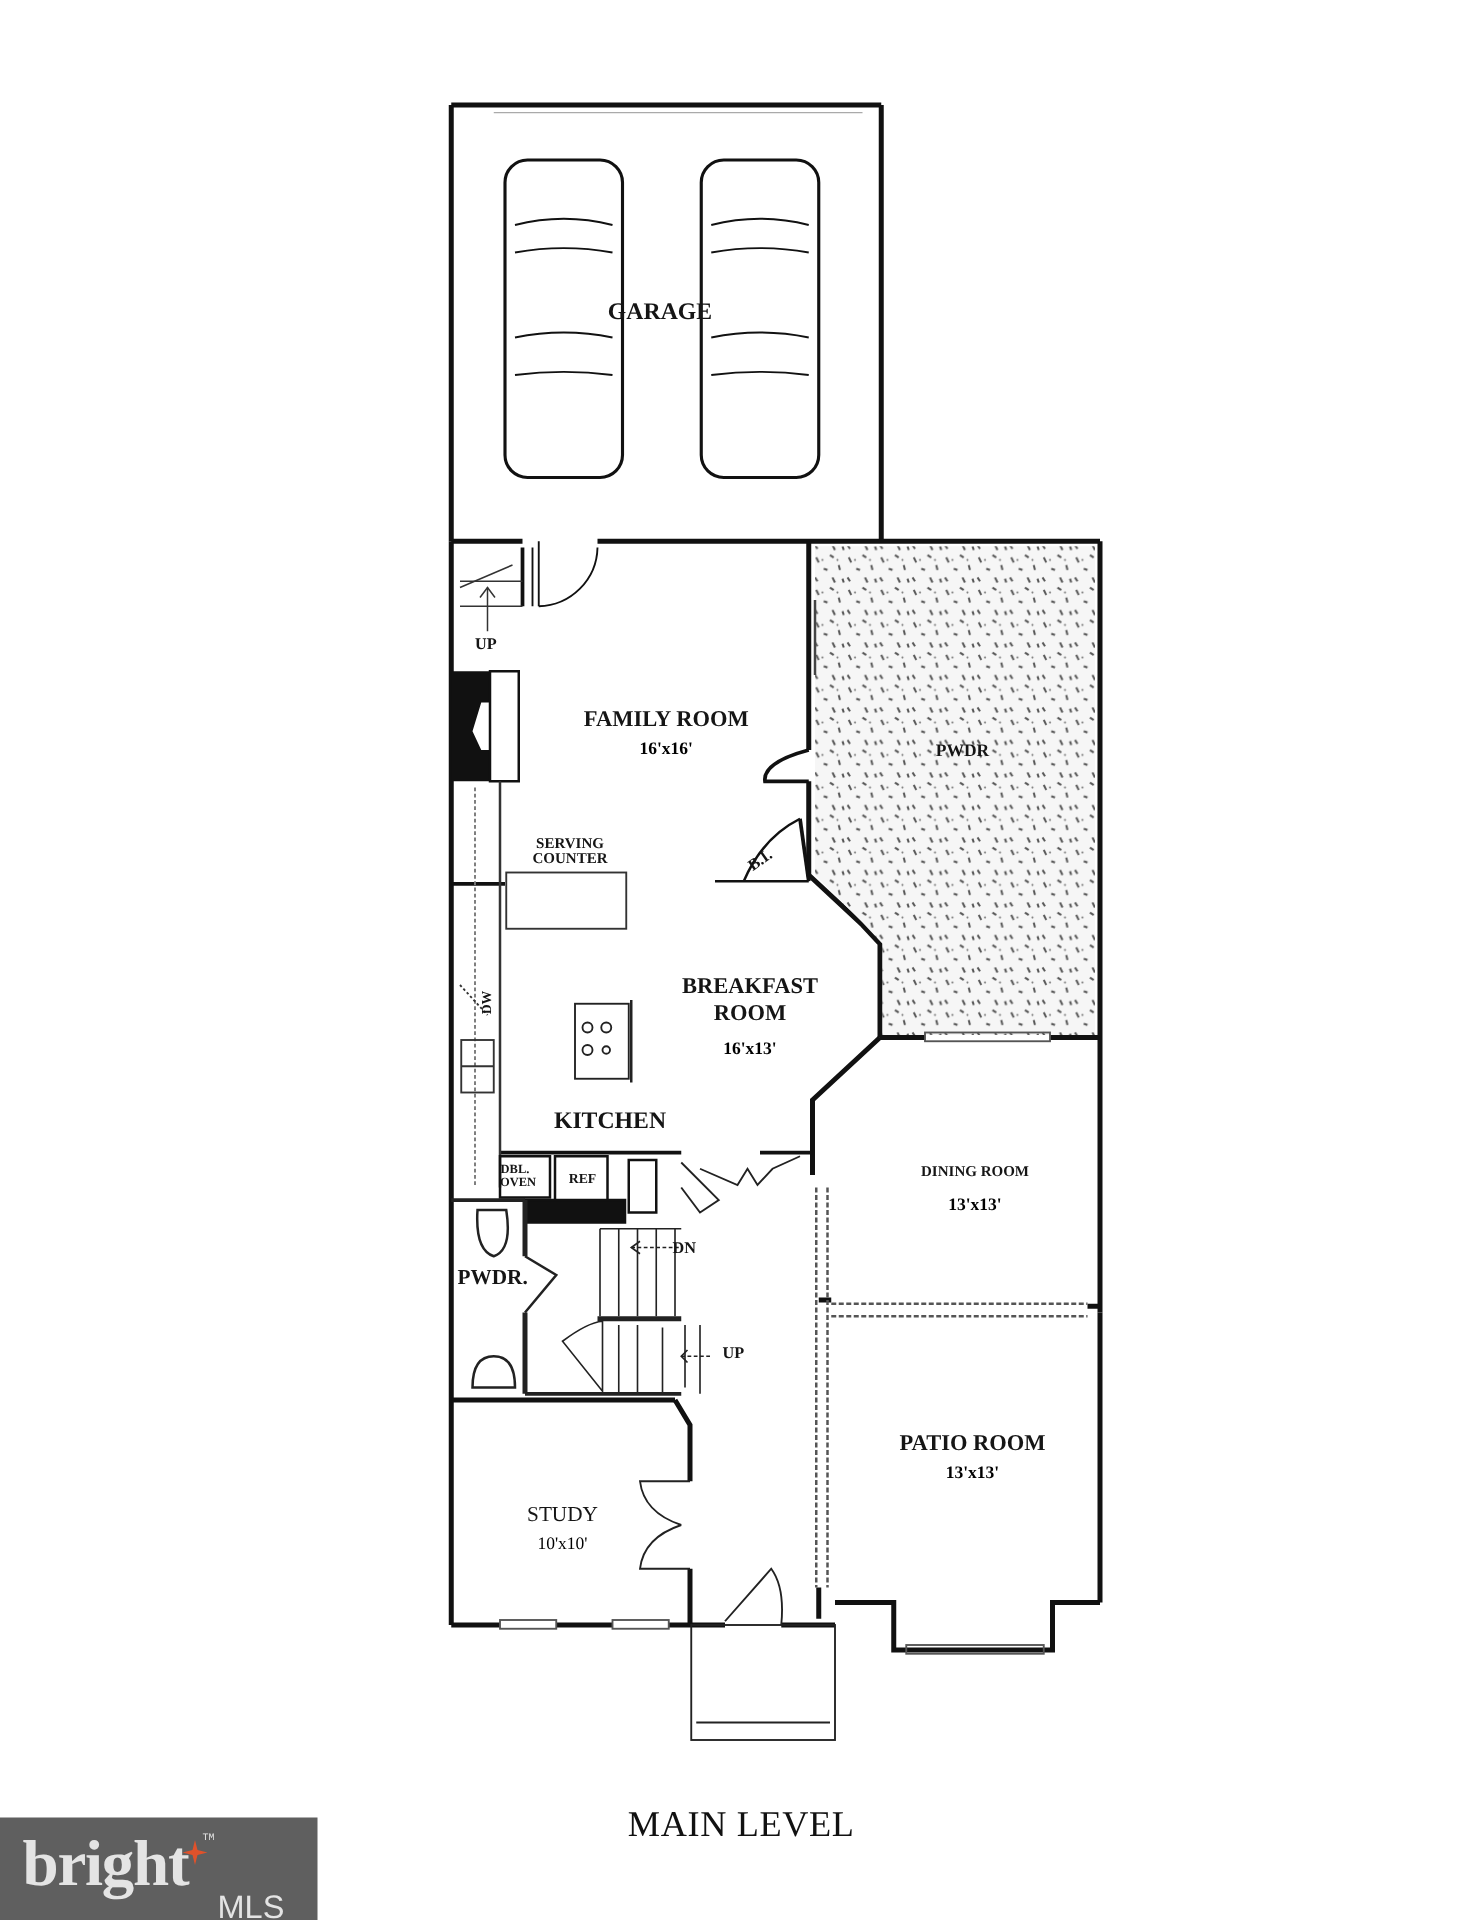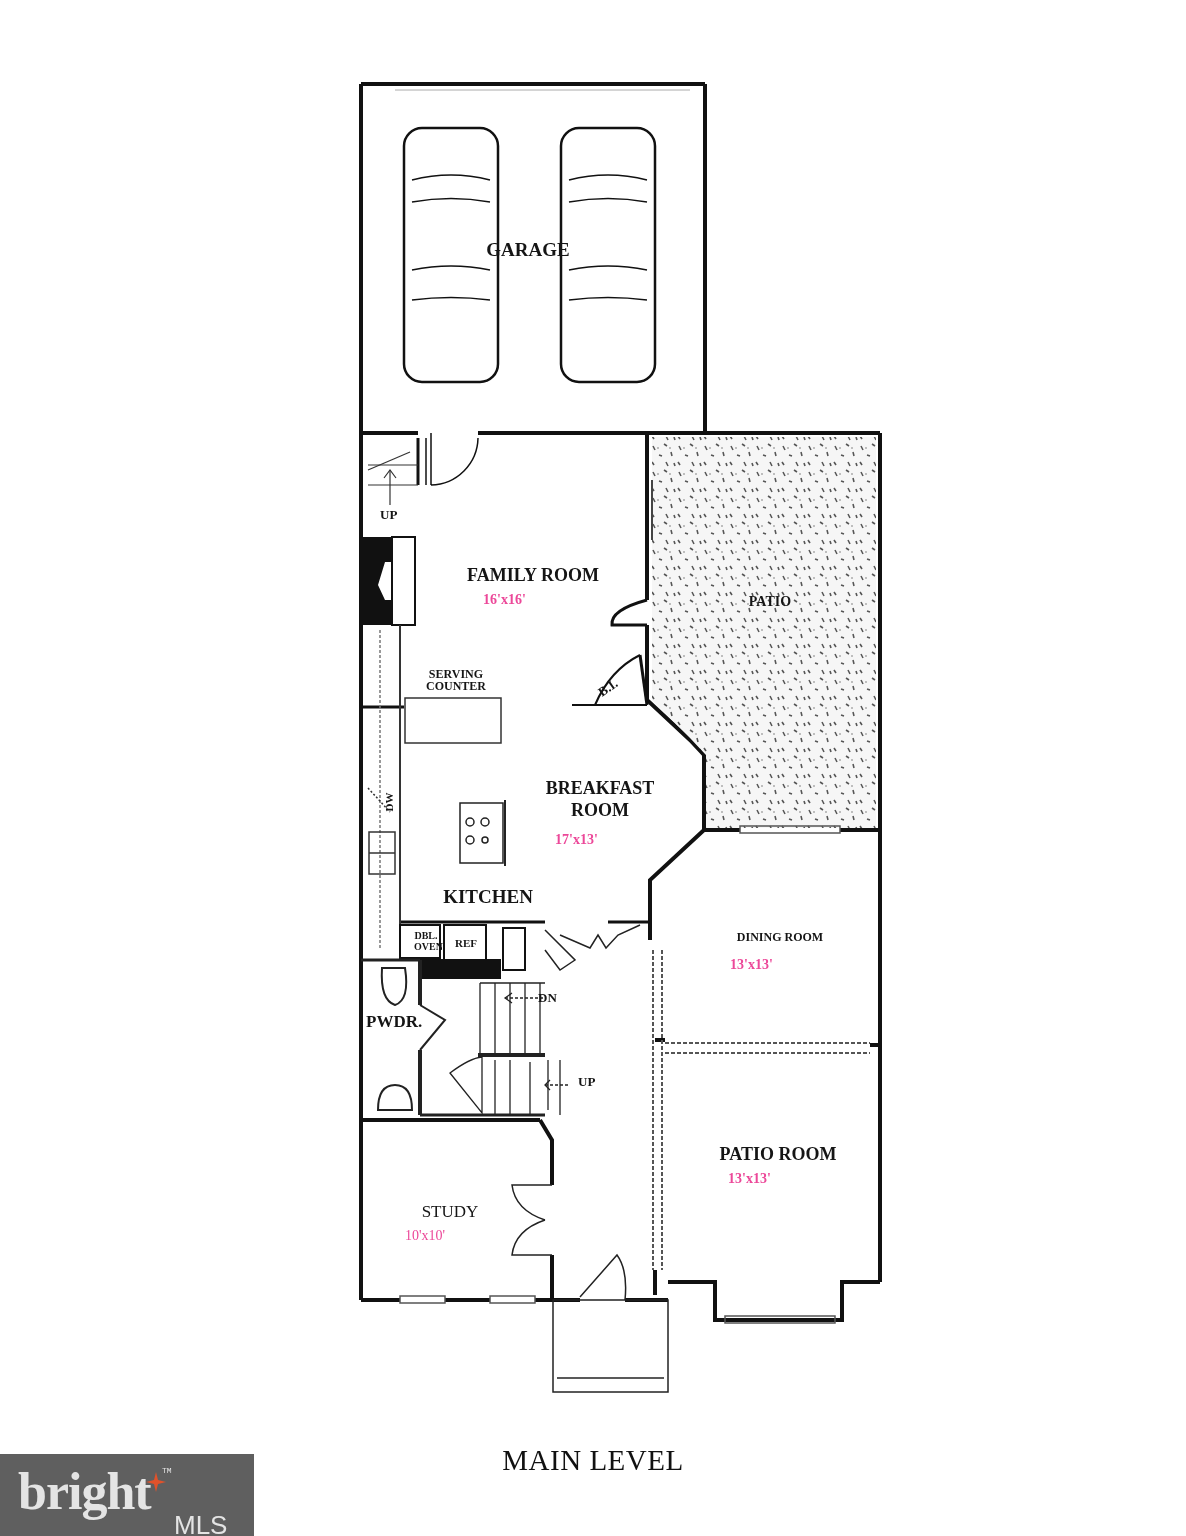--- a/index.html
+++ b/index.html
@@ -1,19 +1,19 @@
 <!DOCTYPE html>
 <html><head>
 <meta charset="utf-8">
 <style>
   html, body { margin:0; padding:0; background:#ffffff; }
   body { width:1186px; height:1536px; position:relative; overflow:hidden; font-family:"DejaVu Serif", "Liberation Serif", serif; }
   #plan { position:absolute; left:0; top:0; width:1186px; height:1536px; }
   .lbl { position:absolute; font-family:"Liberation Serif","DejaVu Serif",serif; font-weight:bold; color:#151515; white-space:nowrap; text-align:center; }
-  .dim { position:absolute; font-family:"Liberation Serif","DejaVu Serif",serif; font-weight:bold; color:#ec4899; font-size:14px; white-space:nowrap; }
+  .dim { position:absolute; font-family:"Liberation Serif","DejaVu Serif",serif; font-weight:bold; color:#000000; font-size:14px; white-space:nowrap; text-align:center; }
   .title { position:absolute; left:0; width:1186px; top:1444px; text-align:center; font-family:"Liberation Serif","DejaVu Serif",serif; font-size:29px; color:#111; letter-spacing:0.5px; }
   .logo { position:absolute; left:0; top:1454px; width:254px; height:82px; background:#5f5f5f; }
   .logo-word { position:absolute; left:18px; top:8px; font-family:"Liberation Serif","DejaVu Serif",serif; font-size:52px; font-weight:bold; color:#e4e4e4; letter-spacing:-1px; }
   .logo-mls { position:absolute; left:174px; top:30px; font-family:"Liberation Sans","DejaVu Sans",sans-serif; font-size:26px; color:#e4e4e4;margin-top:26px; }
   .logo-tm { position:absolute; left:162px; top:12px; font-family:Liberation Mono, monospace; font-size:8px; color:#e4e4e4; }
   .logo-star { position:absolute; left:146px; top:18px; width:20px; height:20px; }
 </style>
 </head>
 <body>
 
@@ -211,40 +211,40 @@
     <rect x="740" y="826" width="100" height="7"></rect>
     <rect x="725" y="1316" width="110" height="7"></rect>
   </g>
 </svg>
 
 <div class="lbl" style="left:478px;top:239px;font-size:19px;width:100px;">GARAGE</div>
 
 <div class="lbl" style="left:443px;top:565px;font-size:18px;width:180px;">FAMILY ROOM</div>
 <div class="dim" style="left:483px;top:592px;width:100px;">16'x16'</div>
 
-<div class="lbl" style="left:740px;top:594px;font-size:14px;width:60px;">PATIO</div>
+<div class="lbl" style="left:740px;top:594px;font-size:14px;width:60px;">PWDR</div>
 
 <div class="lbl" style="left:416px;top:668px;width:80px;font-size:12px;line-height:12px;">
   <div>SERVING</div>
   <div>COUNTER</div>
 </div>
 
 <div class="lbl" style="left:598px;top:680px;font-size:13px;transform:rotate(-35deg);">B.I.</div>
 
 <div class="lbl" style="left:530px;top:777px;width:140px;font-size:18px;line-height:22px;">
   <div>BREAKFAST</div>
   <div>ROOM</div>
 </div>
-<div class="dim" style="left:555px;top:832px;width:90px;">17'x13'</div>
+<div class="dim" style="left:555px;top:832px;width:90px;">16'x13'</div>
 
 <div class="lbl" style="left:380px;top:796px;font-size:11px;transform:rotate(-90deg);">DW</div>
 
 <div class="lbl" style="left:428px;top:886px;font-size:19px;width:120px;">KITCHEN</div>
 
-<div class="lbl" style="left:400px;top:930px;width:24px;font-size:10px;line-height:11px;padding-left:14px;">
+<div class="lbl" style="left:400px;top:930px;width:24px;font-size:10px;line-height:11px;">
   <div>DBL.</div>
   <div>OVEN</div>
 </div>
 <div class="lbl" style="left:447px;top:937px;width:38px;font-size:11px;">REF</div>
 
 <div class="lbl" style="left:380px;top:507px;font-size:13px;">UP</div>
 
 <div class="lbl" style="left:690px;top:930px;font-size:12px;width:180px;">DINING ROOM</div>
 <div class="dim" style="left:730px;top:957px;width:100px;">13'x13'</div>
 

